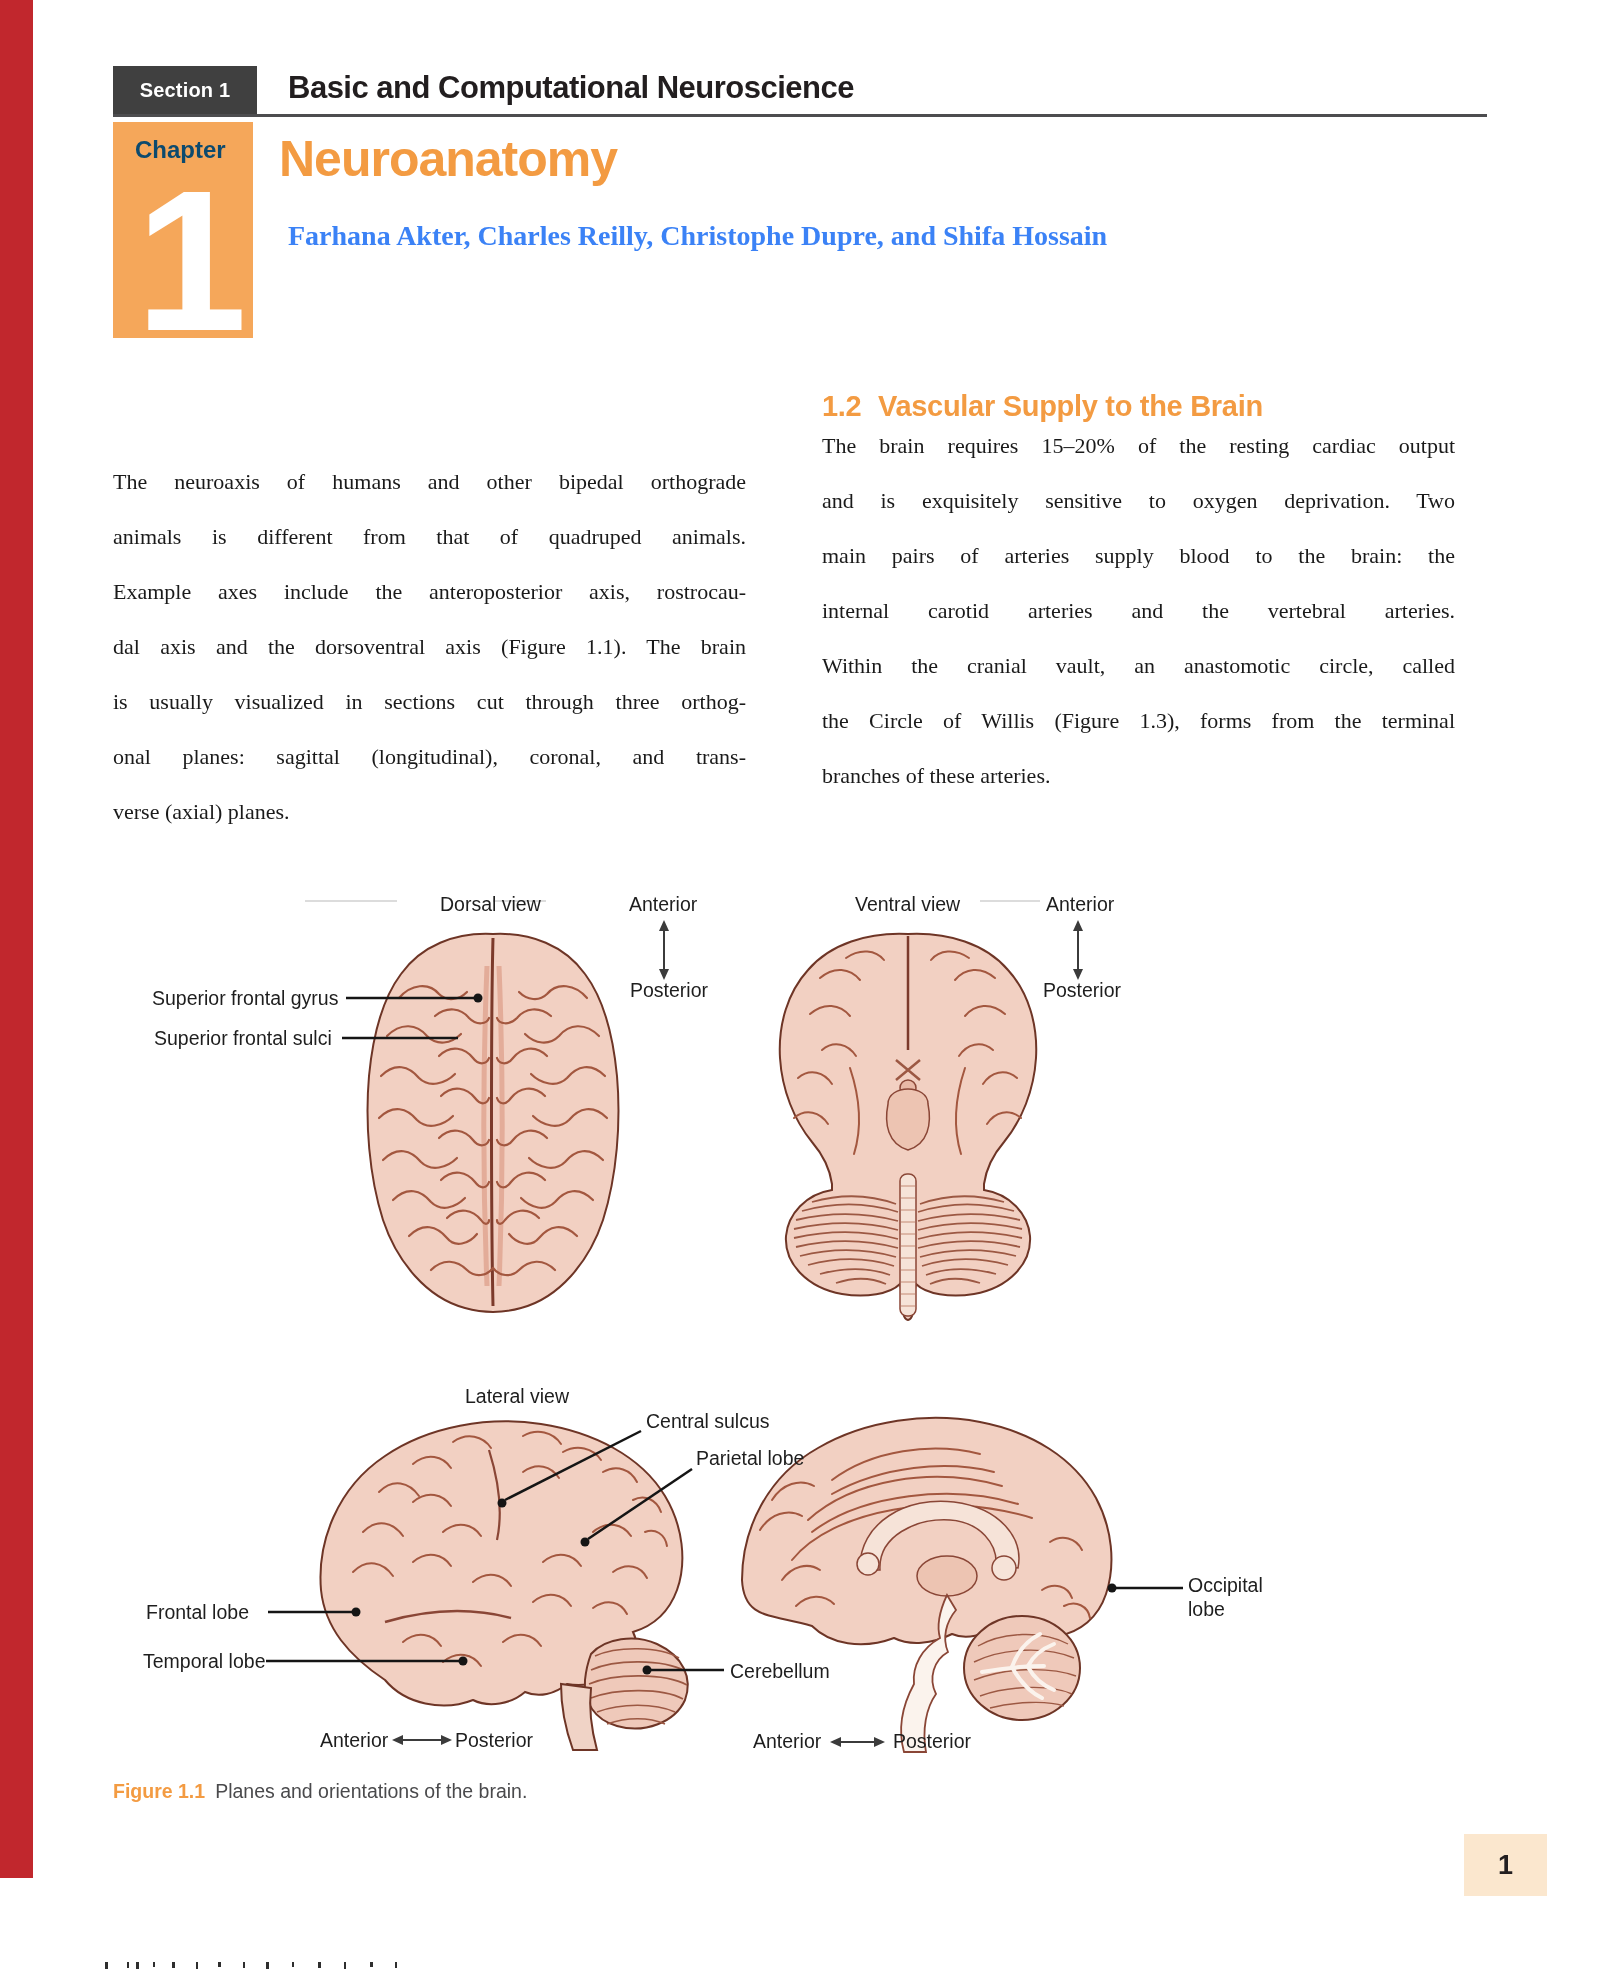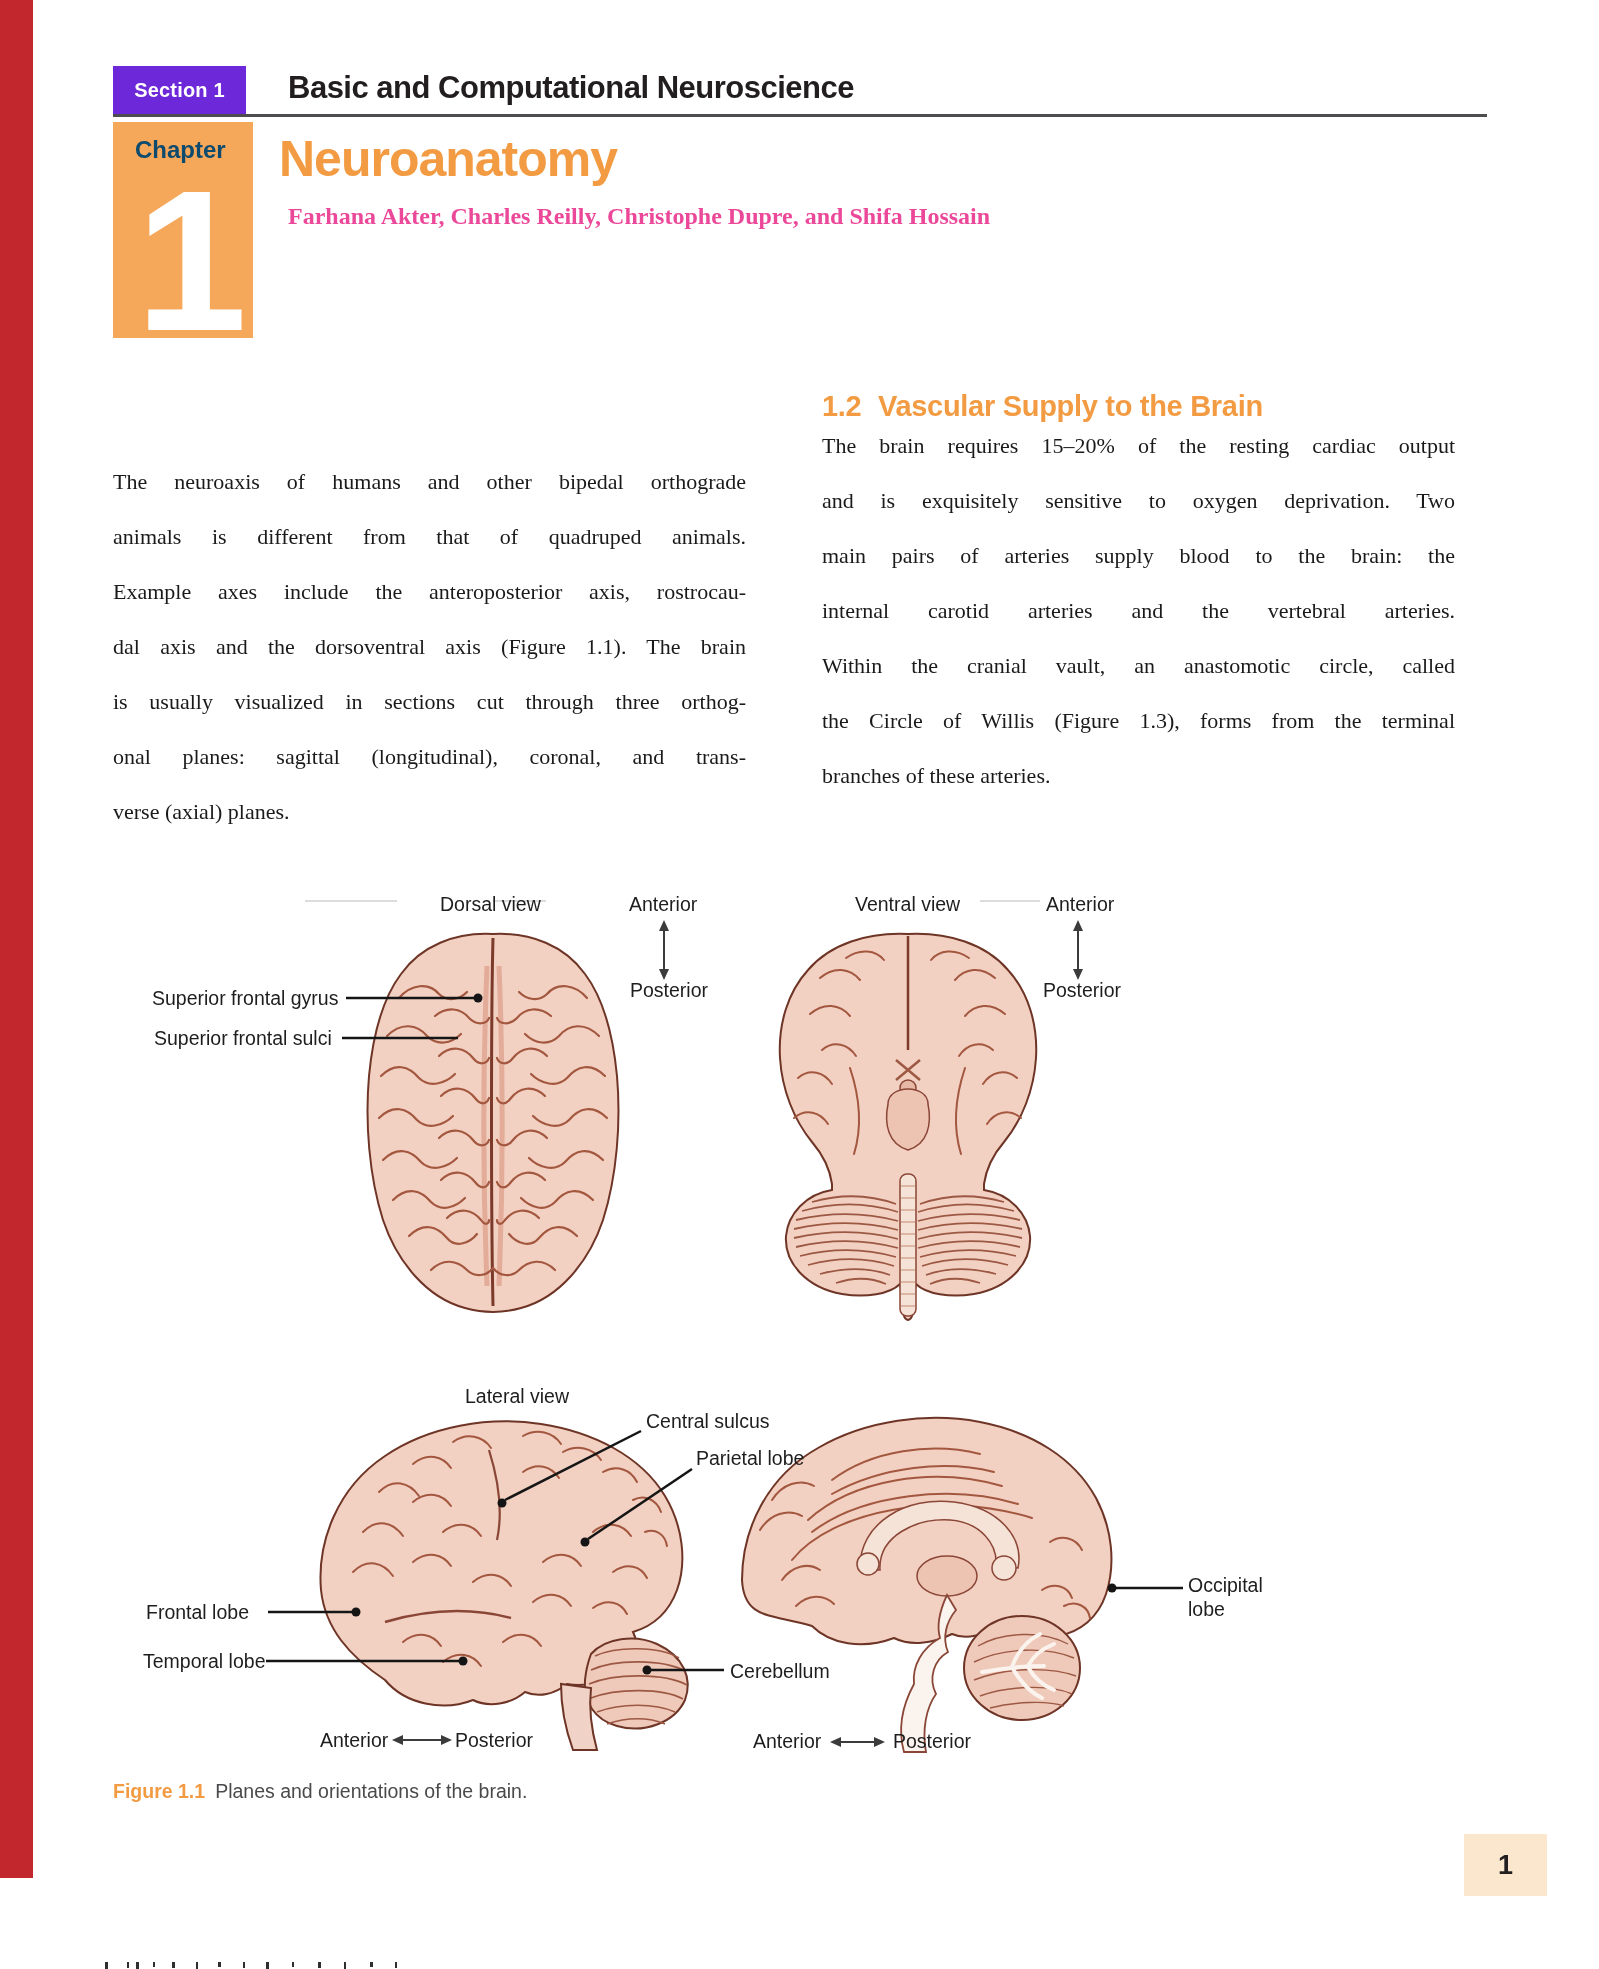--- a/index.html
+++ b/index.html
@@ -3,34 +3,34 @@
 <meta charset="utf-8">
 <style>
   html,body{margin:0;padding:0;background:#ffffff;}
   .page{position:relative;width:1599px;height:1969px;background:#ffffff;overflow:hidden;
         font-family:"Liberation Sans",sans-serif;}
 
   
   .edge-stripe{position:absolute;left:0;top:0;width:33px;height:1878px;background:#C1272D;}
 
   
-  .section-tab{position:absolute;left:113px;top:66px;width:133px;height:48px;background:#6d28d9;
+  .section-tab{position:absolute;left:113px;top:66px;width:144px;height:48px;background:#404040;
                display:flex;align-items:center;justify-content:center;}
   .section-tab span{color:#ffffff;font-weight:bold;font-size:20px;letter-spacing:0.2px;}
   .book-title{position:absolute;left:288px;top:70px;font-size:31px;font-weight:bold;color:#221E1F;
               letter-spacing:-0.5px;}
   .header-rule{position:absolute;left:113px;top:114px;width:1374px;height:3px;background:#4D4D4F;}
   .chapter-tab{position:absolute;left:113px;top:122px;width:140px;height:216px;background:#F5A75A;}
   .chapter-label{position:absolute;left:22px;top:14px;color:#0c4a6e;font-weight:bold;font-size:24px;}
   .chapter-number{position:absolute;right:6px;bottom:2px;color:#ffffff;font-weight:bold;
                   font-size:200px;line-height:0.75;}
   .chapter-title{position:absolute;left:279px;top:130px;font-size:50px;font-weight:bold;color:#F39B42;
                  letter-spacing:-1px;}
-  .authors{position:absolute;left:288px;top:203px;font-family:"Liberation Serif",serif;
-           font-weight:bold;font-size:24px;color:#ec4899;}
+  .authors{position:absolute;left:288px;top:220px;font-family:"Liberation Serif",serif;
+           font-weight:bold;font-size:28px;color:#3b82f6;}
 
   
   .sec-heading{position:absolute;font-size:29px;font-weight:bold;color:#F39B42;
                letter-spacing:-0.3px;line-height:36px;}
   .sec-heading .num{display:inline-block;min-width:56px;}
   .body-text{position:absolute;width:633px;font-family:"Liberation Serif",serif;font-size:22px;
              line-height:27.5px;color:#1A1A1A;}
   .jline{text-align:justify;}
   .jline:not(.last)::after{content:"";display:inline-block;width:100%;height:0;}
 

